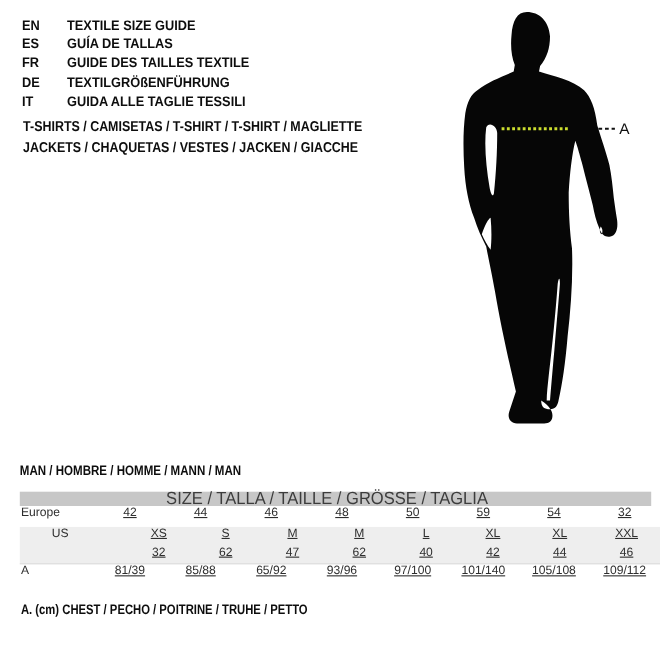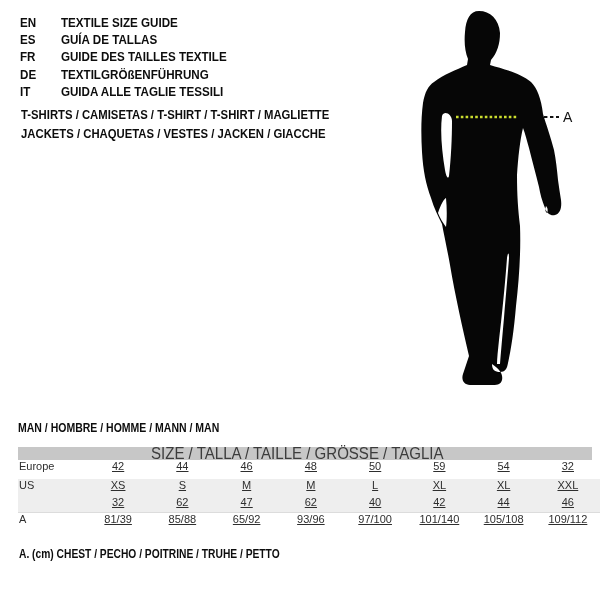--- a/index.html
+++ b/index.html
@@ -151,21 +151,21 @@
     <span class="t-cell">42</span>
     <span class="t-cell">44</span>
     <span class="t-cell">46</span>
     <span class="t-cell">48</span>
     <span class="t-cell">50</span>
     <span class="t-cell">59</span>
     <span class="t-cell">54</span>
     <span class="t-cell">32</span>
   </div>
 
-  <div class="stripe-zone" style="background:#eeeeee;">
+  <div class="stripe-zone" style="background:#eeeeee;padding-left:28px;">
     <div class="t-row">
       <span class="t-label">US</span>
       <span class="t-cell">XS</span>
       <span class="t-cell">S</span>
       <span class="t-cell">M</span>
       <span class="t-cell">M</span>
       <span class="t-cell">L</span>
       <span class="t-cell">XL</span>
       <span class="t-cell">XL</span>
       <span class="t-cell">XXL</span>

